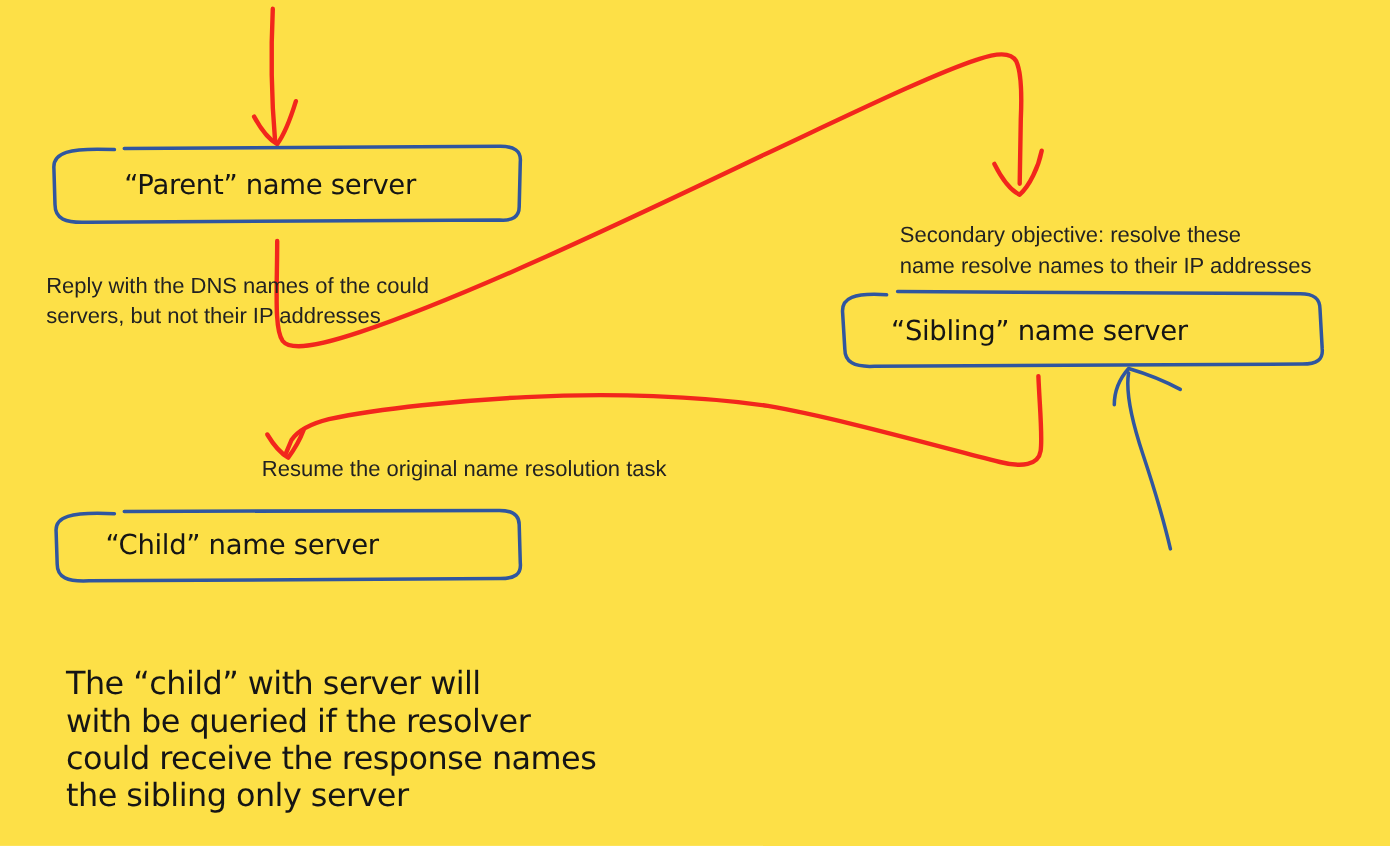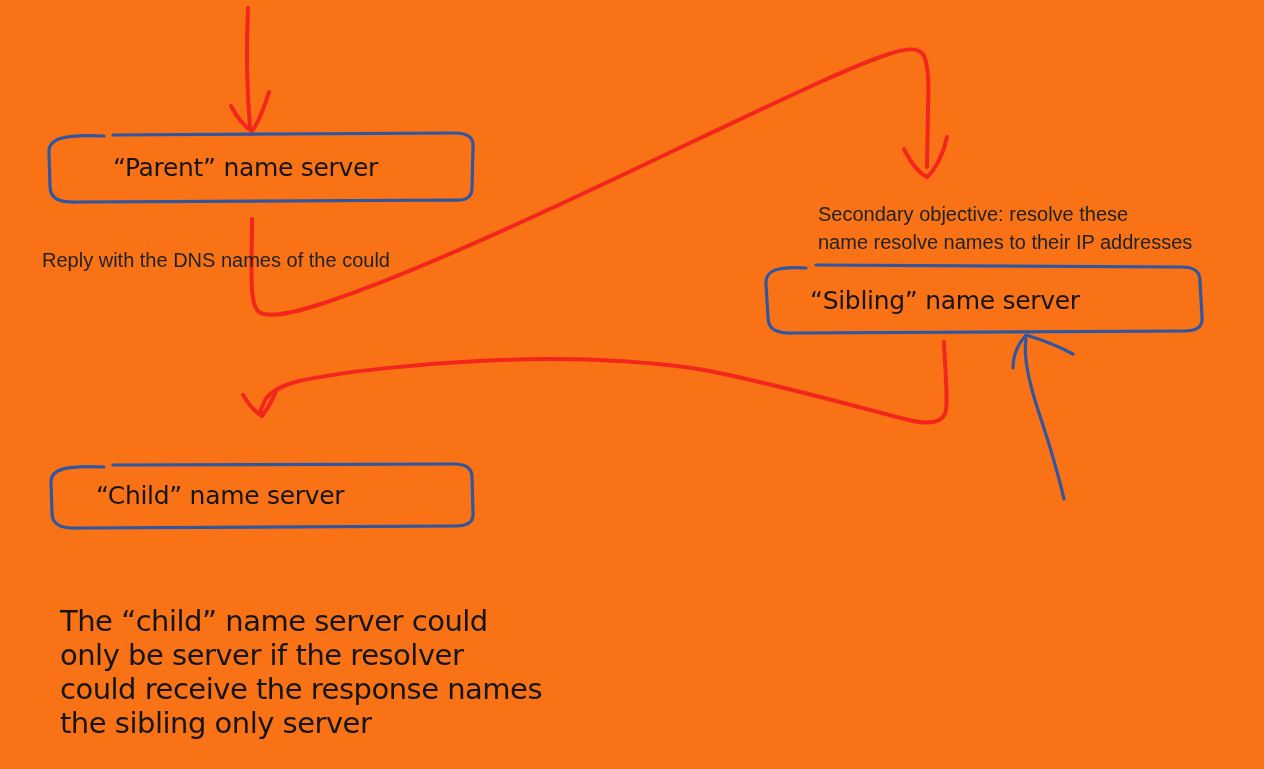--- a/index.html
+++ b/index.html
@@ -5,21 +5,21 @@
   html, body {
     margin: 0;
     padding: 0;
     background: #ffffff;
     font-family: "Liberation Sans", sans-serif;
   }
   #canvas {
     position: relative;
     width: 1264px;
     height: 769px;
-    background: #f97316;
+    background: #fde047;
     overflow: hidden;
   }
   #ink-layer {
     position: absolute;
     left: 0;
     top: 0;
     width: 1264px;
     height: 769px;
   }
   .ink {
@@ -104,29 +104,31 @@
   </svg>
 
   <div class="txt hand box-label" style="left:113px; top:153px;">“Parent” name server</div>
 
   <div class="txt hand box-label" style="left:96px; top:481px;">“Child” name server</div>
 
   <div class="txt hand box-label" style="left:810px; top:286px;">“Sibling” name server</div>
 
   <div class="txt typed" style="left:42px; top:246px;">
     <div>Reply with the DNS names of the could</div>
+    <div>servers, but not their IP addresses</div>
   </div>
 
   <div class="txt typed" style="left:818px; top:200px;">
     <div>Secondary objective: resolve these</div>
     <div>name resolve names to their IP addresses</div>
   </div>
 
+  <div class="txt typed" style="left:238px; top:413px;">Resume the original name resolution task</div>
 
 
   <div class="txt hand hand-note-small" style="left:60px; top:604px;">
-    <div>The “child” name server could</div>
-    <div>only be server if the resolver</div>
+    <div>The “child” with server will</div>
+    <div>with be queried if the resolver</div>
     <div>could receive the response names</div>
     <div>the sibling only server</div>
   </div>
 
 </div>
 
 </body></html>

